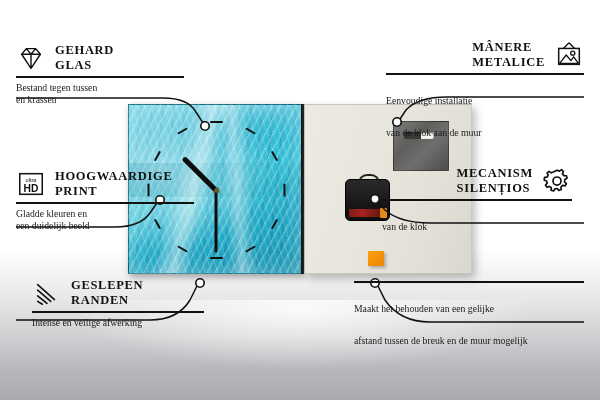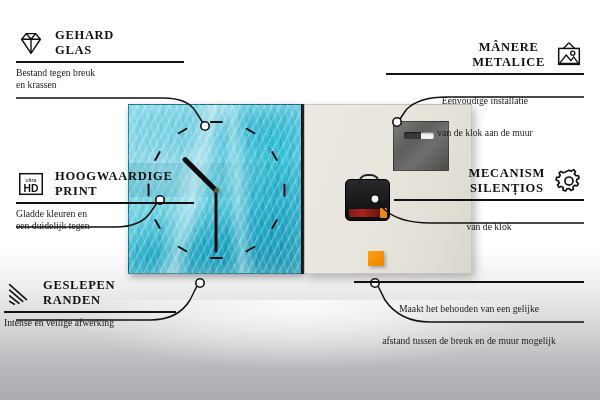--- a/index.html
+++ b/index.html
@@ -80,22 +80,22 @@
   .co-title{font-weight:bold;letter-spacing:.7px;font-size:12.5px;color:#111;line-height:15px;
     text-transform:uppercase;white-space:nowrap;}
   .rule{height:1.6px;background:#111;margin:3px 0 4px 0;}
   .co-sub{font-size:9.7px;color:#1b1b1b;line-height:12.5px;white-space:nowrap;}
   .ico{width:30px;height:30px;flex:0 0 30px;display:block;}
 
   .left .head{display:flex;align-items:center;gap:9px;justify-content:flex-start;}
   .left .co-title{text-align:left;}
   .left .co-sub{text-align:left;}
   .right .head{display:flex;align-items:center;gap:9px;justify-content:flex-end;}
-  .right .co-title{text-align:center;}
-  .right .co-sub{text-align:center;margin-top:20px;}
+  .right .co-title{text-align:left;}
+  .right .co-sub{text-align:left;margin-top:20px;}
 
   svg.lead{position:absolute;left:0;top:0;width:600px;height:400px;pointer-events:none;}
   .lead path{fill:none;stroke:#111;stroke-width:1.5;}
   .lead circle{fill:#fff;stroke:#111;stroke-width:1.6;}
 </style>
 </head>
 <body>
 
 <div id="stage">
 
@@ -153,53 +153,53 @@
     <path d="M584,97 L447,97 Q418,97 406,110 L400,119"></path>
     <circle cx="397" cy="122" r="4.2"></circle>
 
     <path d="M584,223 L430,223 Q400,223 385,210 L378,202"></path>
     <circle cx="375" cy="199" r="4.2"></circle>
 
     <path d="M584,322 L430,322 Q400,322 385,300 L378,286"></path>
     <circle cx="375" cy="283" r="4.2"></circle>
   </svg>
 
-  <div class="callout left" style="left:16px; top:28px; width:168px;">
+  <div class="callout left" style="left:16px; top:43px; width:168px;">
     <div class="head">
       <svg class="ico" viewBox="0 0 32 32">
         <path d="M6 12 L16 27 L26 12 Z M6 12 L11 6 L21 6 L26 12 Z M11 6 L16 12 L21 6 M6 12 L26 12 M16 12 L16 27" fill="none" stroke="#111" stroke-width="1.5" stroke-linejoin="round"></path>
       </svg>
       <div>
         <div class="co-title">GEHARD</div>
         <div class="co-title">GLAS</div>
       </div>
     </div>
     <div class="rule"></div>
-    <div class="co-sub">Bestand tegen breuk</div>
+    <div class="co-sub">Bestand tegen tussen</div>
     <div class="co-sub">en krassen</div>
   </div>
 
   <div class="callout left" style="left:16px; top:169px; width:178px;">
     <div class="head">
       <svg class="ico" viewBox="0 0 32 32">
         <rect x="4" y="5" width="24" height="22" fill="none" stroke="#111" stroke-width="1.6"></rect>
         <text x="16" y="14" font-family="Liberation Sans, sans-serif" font-size="6" text-anchor="middle" fill="#111">ultra</text>
         <text x="16" y="24" font-family="Liberation Sans, sans-serif" font-size="11" font-weight="bold" text-anchor="middle" fill="#111">HD</text>
       </svg>
       <div>
         <div class="co-title">HOOGWAARDIGE</div>
         <div class="co-title">PRINT</div>
       </div>
     </div>
     <div class="rule"></div>
     <div class="co-sub">Gladde kleuren en</div>
-    <div class="co-sub">een duidelijk tegen</div>
-  </div>
-
-  <div class="callout left" style="left:4px; top:278px; width:172px;">
+    <div class="co-sub">een duidelijk beeld</div>
+  </div>
+
+  <div class="callout left" style="left:32px; top:278px; width:172px;">
     <div class="head">
       <svg class="ico" viewBox="0 0 32 32">
         <g stroke="#111" stroke-width="1.7" stroke-linecap="round">
           <line x1="6" y1="7" x2="24" y2="23"></line>
           <line x1="6" y1="13" x2="20" y2="25"></line>
           <line x1="6" y1="19" x2="16" y2="27"></line>
           <line x1="6" y1="25" x2="11" y2="28"></line>
         </g>
       </svg>
       <div>
@@ -222,21 +222,21 @@
         <rect x="5" y="9" width="22" height="17" fill="none" stroke="#111" stroke-width="1.6"></rect>
         <path d="M6 25 L13 16 L18 22 L21 18 L26 25 Z" fill="none" stroke="#111" stroke-width="1.4" stroke-linejoin="round"></path>
         <circle cx="20" cy="14" r="2.2" fill="none" stroke="#111" stroke-width="1.4"></circle>
       </svg>
     </div>
     <div class="rule"></div>
     <div class="co-sub">Eenvoudige installatie</div>
     <div class="co-sub">van de klok aan de muur</div>
   </div>
 
-  <div class="callout right" style="right:16px; top:166px; width:190px;">
+  <div class="callout right" style="right:28px; top:166px; width:190px;">
     <div class="head">
       <div>
         <div class="co-title">MECANISM</div>
         <div class="co-title">SILENȚIOS</div>
       </div>
       <svg class="ico" viewBox="0 0 32 32">
         <g fill="none" stroke="#111" stroke-width="1.8" stroke-linejoin="round">
           <path d="M16 4.5 l2.6 1.0 2.3-1.6 1.9 2.0 -1.0 2.5 1.6 1.9 2.7 .1 .6 2.7 -2.4 1.3 -.3 2.5 2.0 1.8 -1.3 2.4 -2.7-.5 -1.8 1.8 .4 2.7 -2.6 1.0 -1.7-2.1 -2.5 .3 -1.4 2.3 -2.7-.8 .2-2.7 -2.1-1.4 -2.5 1.0 -1.6-2.3 1.8-2.0 -.7-2.4 -2.5-1.0 .4-2.8 2.7-.2 1.2-2.2 -1.2-2.4 2.2-1.7 2.2 1.6 2.3-1.0 Z"></path>
           <circle cx="16" cy="16" r="4.3"></circle>
         </g>

